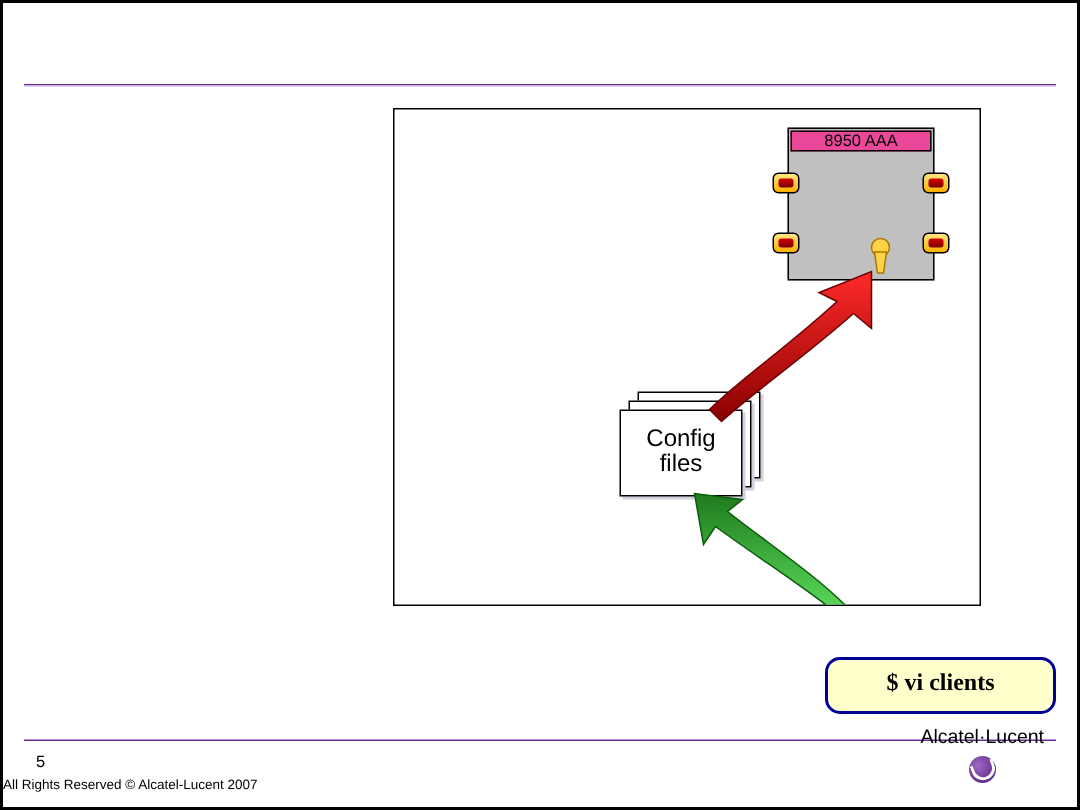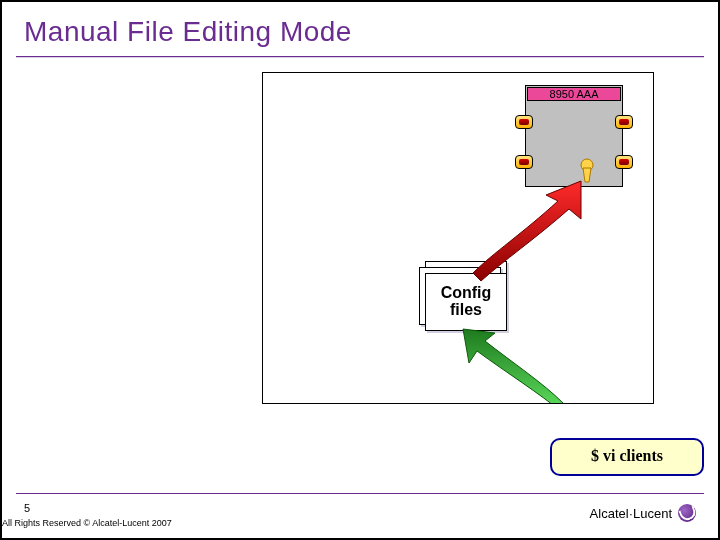--- a/index.html
+++ b/index.html
@@ -113,21 +113,21 @@
   .file {
     position: absolute;
     width: 80px;
     height: 56px;
     background: #fff;
     border: 1px solid #000;
     box-shadow: 2px 2px 0 #d0d0e0;
   }
   .file.f1 { left: 14px; top: 0; }
   .file.f2 { left: 8px;  top: 6px; }
-  .file.f3 { left: 14px;  top: 12px; font-weight: bold; }
+  .file.f3 { left: 2px;  top: 12px; }
   .file-label {
     position: absolute;
     left: 4px;
     top: 10px;
     width: 72px;
     text-align: center;
     font-family: Arial, sans-serif;
     font-size: 16px;
     line-height: 17px;
     color: #000;
@@ -187,39 +187,39 @@
   .brand {
     position: absolute;
     right: 22px;
     bottom: 16px;
     font-family: Arial, sans-serif;
     font-size: 13px;
     color: #000;
     display: flex;
     align-items: center;
     gap: 6px;
+    flex-direction: column;
   }
   .brand .logo {
     width: 18px; height: 18px; border-radius: 50%;
     background: radial-gradient(circle at 35% 35%, #a069c9, #4b1470);
     position: relative;
   }
   .brand .logo::after{
     content:"";
     position:absolute; left:2px; top:4px; width:12px; height:10px;
     border:2px solid #fff; border-top:none; border-radius:0 0 10px 10px;
     transform: rotate(-20deg);
   }
 </style>
 </head>
 <body>
 
 <div class="slide">
 
-  <div class="title">Manual File Editing Mode</div>
   <div class="title-rule"></div>
 
   <div class="diagram-box">
 
     <div class="server">
       <div class="server-body">
         <div class="keyhole">
           <svg viewBox="0 0 22 28">
             <path d="M11 3 a6 6 0 1 1 0 12 a6 6 0 1 1 0 -12 Z" fill="#ffd24a" stroke="#aa7a00"></path>
             <path d="M7 12 L15 12 L13 26 L9 26 Z" fill="#ffd24a" stroke="#aa7a00"></path>

